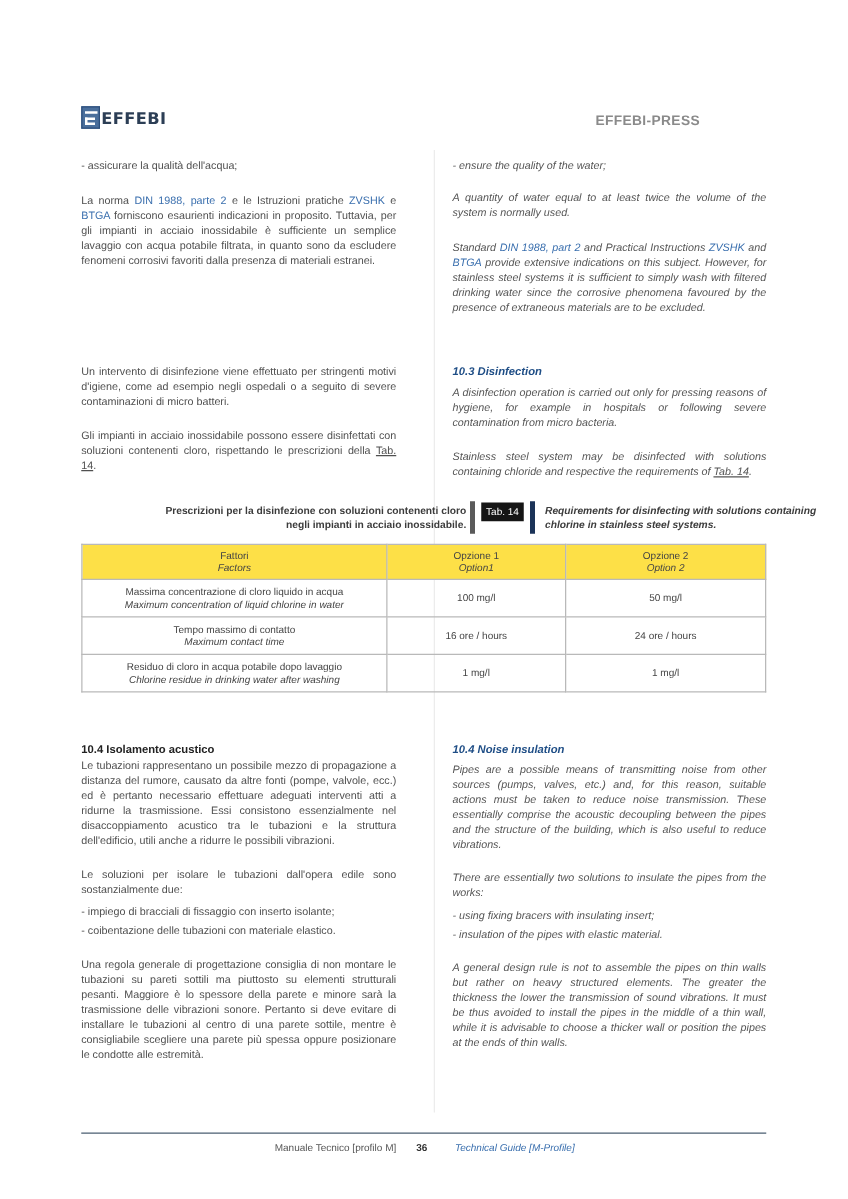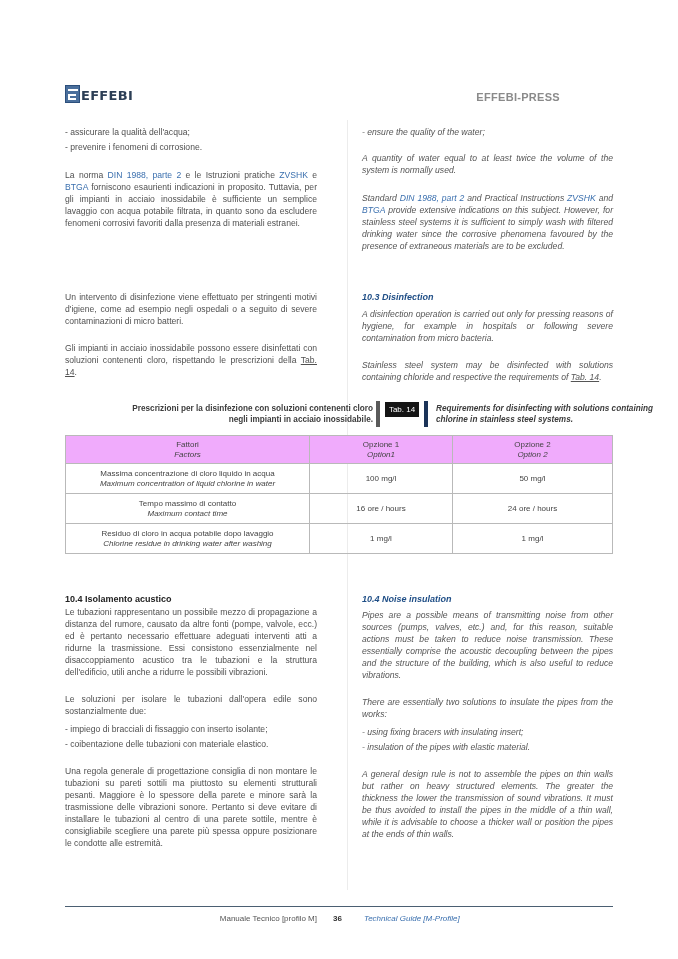--- a/index.html
+++ b/index.html
@@ -31,21 +31,21 @@
   .caption { position: absolute; top: 401px; left: 65px; width: 548px; height: 26px; }
   .cap-it { position: absolute; right: 240px; top: 2px; width: 260px; font-size: 8.2px; line-height: 11px; font-weight: bold; color: #3c3c3c; text-align: right; }
   .cap-bar-grey { position: absolute; left: 311px; top: 0; width: 4px; height: 26px; background: #5a5a5a; }
   .cap-tab { position: absolute; left: 320px; top: 1px; width: 34px; height: 15px; background: #151515; color: #fff; font-size: 8px; line-height: 15px; text-align: center; }
   .cap-bar-blue { position: absolute; left: 359px; top: 0; width: 4px; height: 26px; background: #1b3358; }
   .cap-en { position: absolute; left: 371px; top: 2px; width: 250px; font-size: 8.2px; line-height: 11px; font-style: italic; font-weight: bold; color: #3c3c3c; }
 
   
   table.t14 { position: absolute; left: 65px; top: 435px; width: 548px; border-collapse: collapse; font-size: 8px; line-height: 10px; color: #444; }
   table.t14 th, table.t14 td { border: 1px solid #b9b9b9; text-align: center; vertical-align: middle; font-weight: normal; }
-  table.t14 th { background: #f0abfc; height: 27px; padding: 0; }
+  table.t14 th { background: #fde047; height: 27px; padding: 0; }
   table.t14 td { height: 29px; padding: 0; }
   table.t14 .c1 { width: 243px; }
   table.t14 .c2 { width: 142px; }
   table.t14 .sub { display: block; font-style: italic; }
   table.t14 .it-line { display: block; }
 
   
   .footer-line { position: absolute; left: 65px; top: 906px; width: 548px; height: 1px; background: #4b5f72; }
   .footer { position: absolute; top: 914px; left: 0; width: 678px; font-size: 8px; color: #555; }
   .f-it { position: absolute; right: 361px; }
@@ -60,21 +60,20 @@
   <div class="logo">
     <span class="logo-mark"></span>
     <span class="logo-text">EFFEBI</span>
   </div>
   <div class="brand-right">EFFEBI-PRESS</div>
 
   <div class="col-divider"></div>
 
   <div class="col it" style="top:126px;">
     <p class="tight">- assicurare la qualità dell'acqua;</p>
-    <p>- prevenire i fenomeni di corrosione.</p>
     <p style="margin-top:16px;"><span>La norma </span><span class="link">DIN 1988, parte 2</span><span> e le Istruzioni pratiche </span><span class="link">ZVSHK</span><span> e </span><span class="link">BTGA</span><span> forniscono esaurienti indicazioni in proposito. Tuttavia, per gli impianti in acciaio inossidabile è sufficiente un semplice lavaggio con acqua potabile filtrata, in quanto sono da escludere fenomeni corrosivi favoriti dalla presenza di materiali estranei.</span></p>
   </div>
 
   <div class="col it" style="top:291px;">
     <p style="margin-bottom:15px;">Un intervento di disinfezione viene effettuato per stringenti motivi d'igiene, come ad esempio negli ospedali o  a seguito di severe contaminazioni di micro batteri.</p>
     <p><span>Gli impianti in acciaio inossidabile possono essere disinfettati con soluzioni contenenti cloro, rispettando le prescrizioni della </span><span class="uline">Tab. 14</span><span>.</span></p>
   </div>
 
   <div class="col en" style="top:126px;">
     <p class="tight">- ensure the quality of the water;</p>

